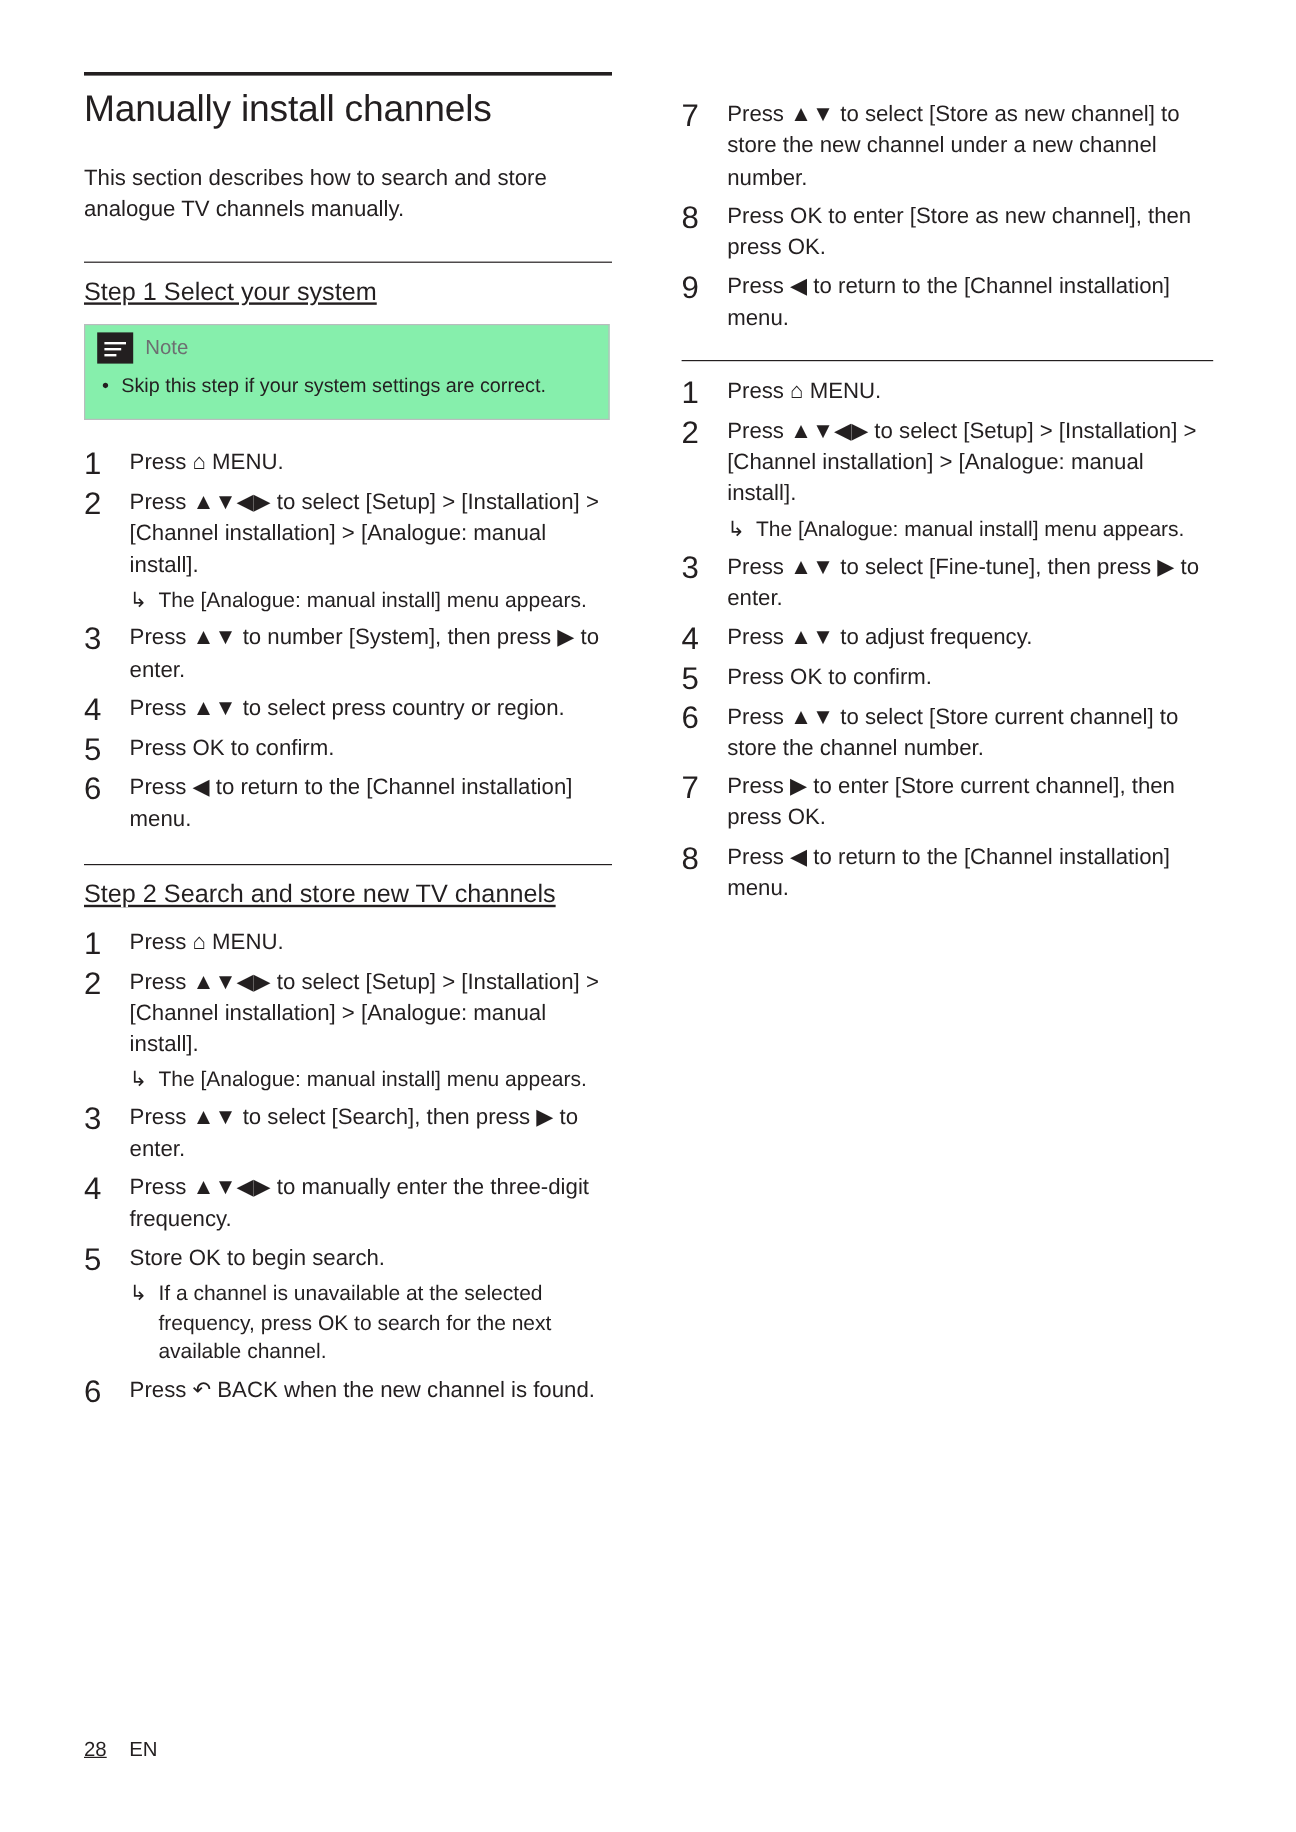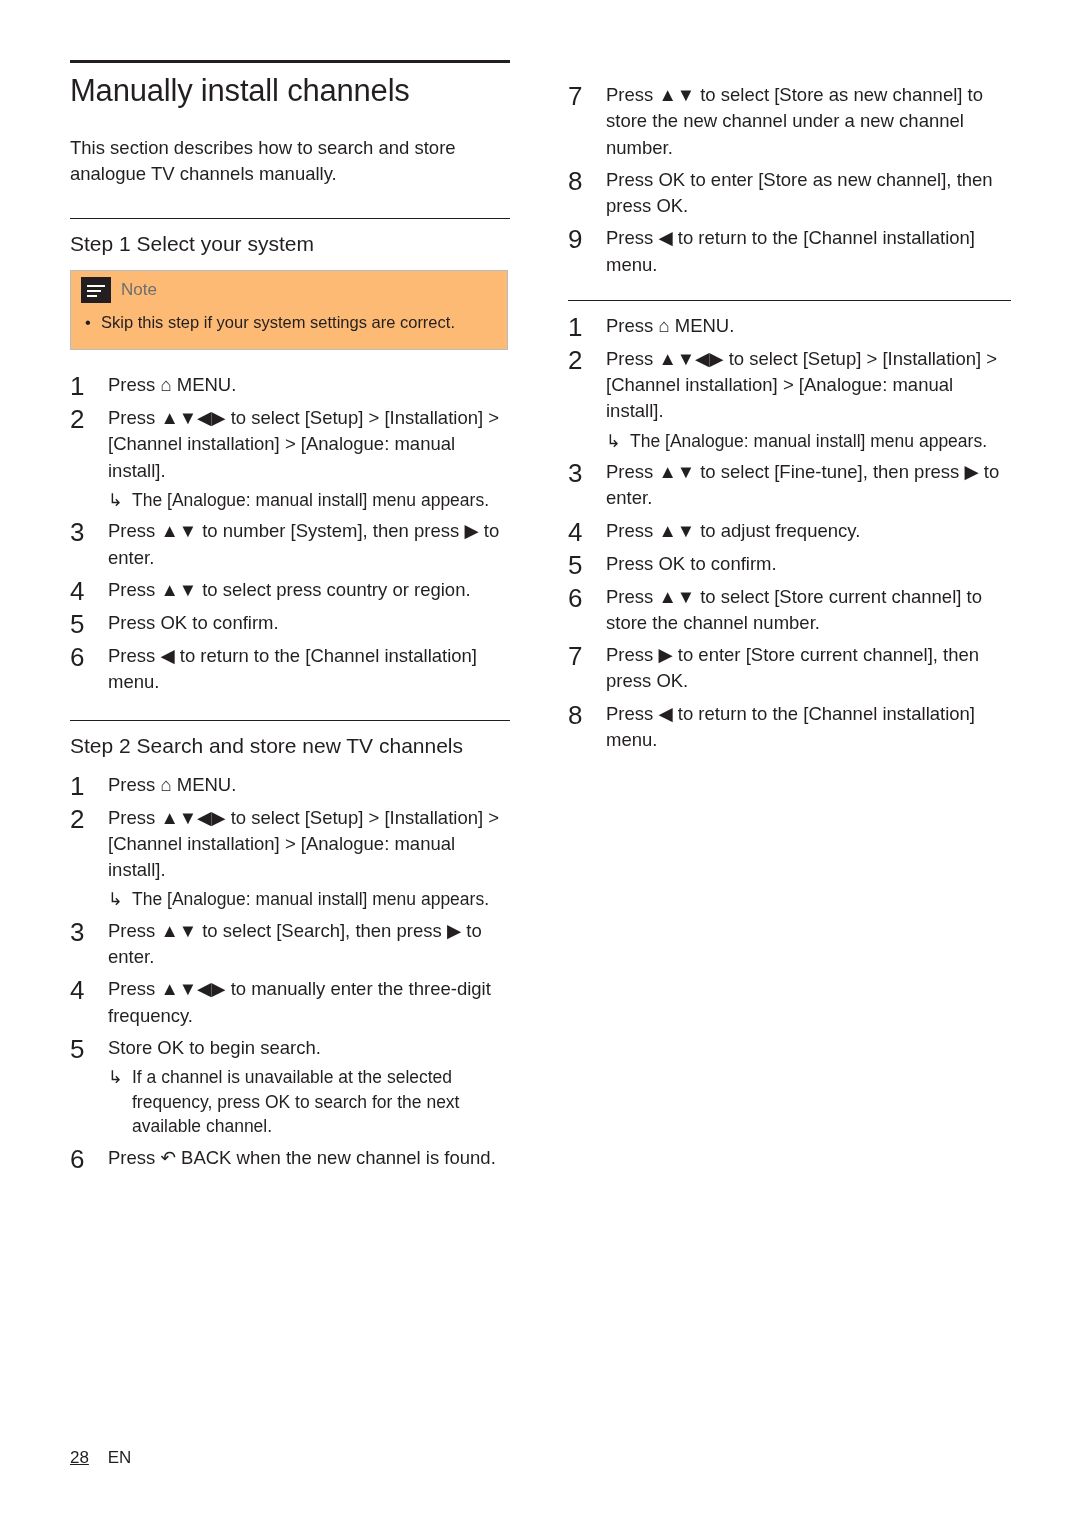--- a/index.html
+++ b/index.html
@@ -55,28 +55,29 @@
   .section-rule {
     border-top: 1.5px solid #231f20;
     width: 440px;
     margin: 0 0 13px 0;
   }
   h2.step-head {
     font-size: 21px;
     font-weight: normal;
     margin: 0 0 14px 0;
     color: #231f20;
+    text-decoration: underline;
   }
   
   .note-box {
     border: 1px solid #b9bcbe;
     width: 438px;
     box-sizing: border-box;
     margin: 0 13px 22px 0;
-    background: #fdba74;
+    background: #86efac;
   }
   .note-head {
     display: flex;
     align-items: center;
     padding: 6px 10px 4px 10px;
   }
   .note-icon {
     width: 30px;
     height: 26px;
     background: #231f20;

